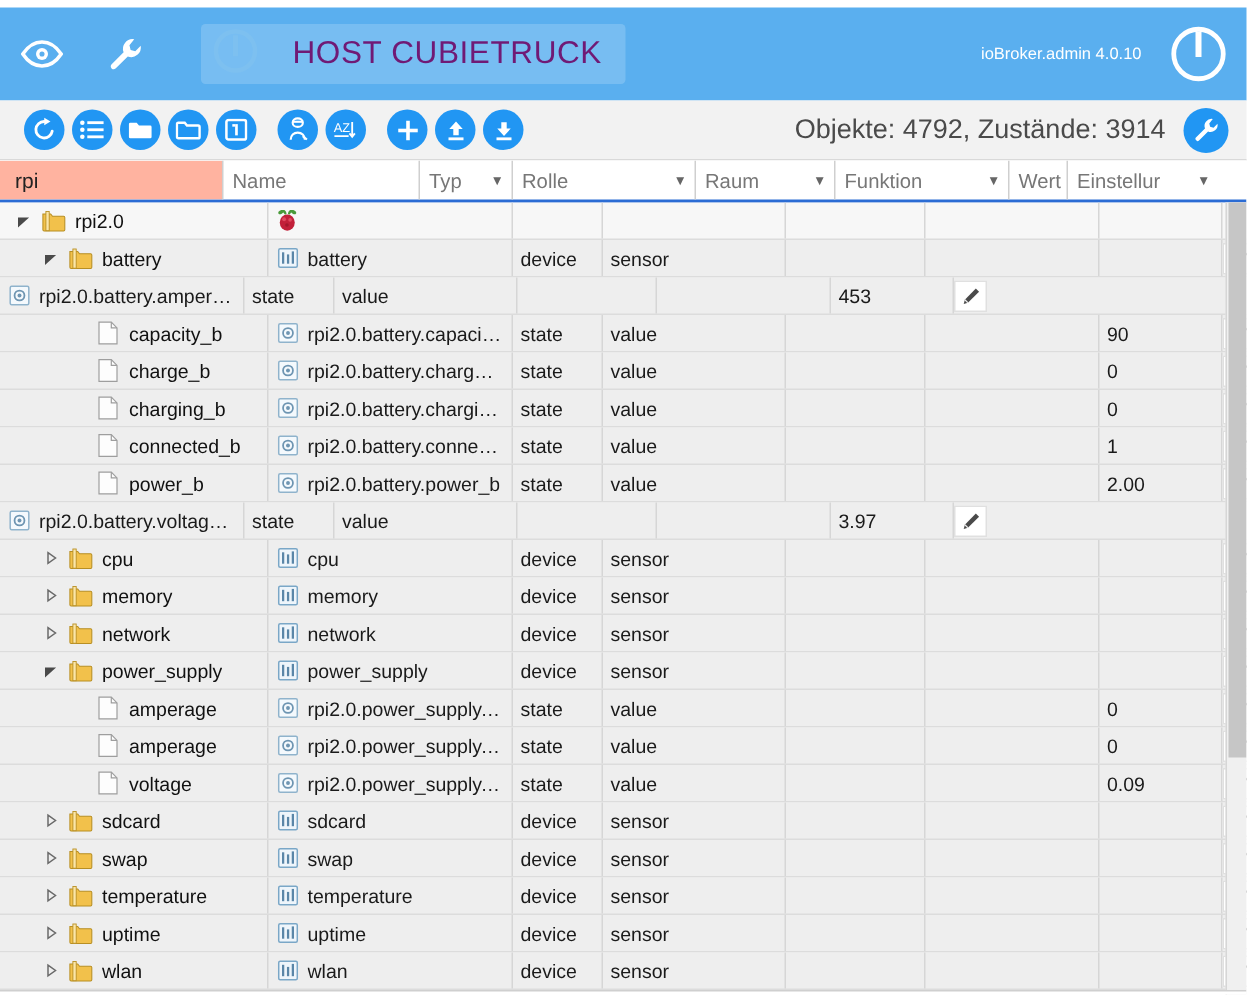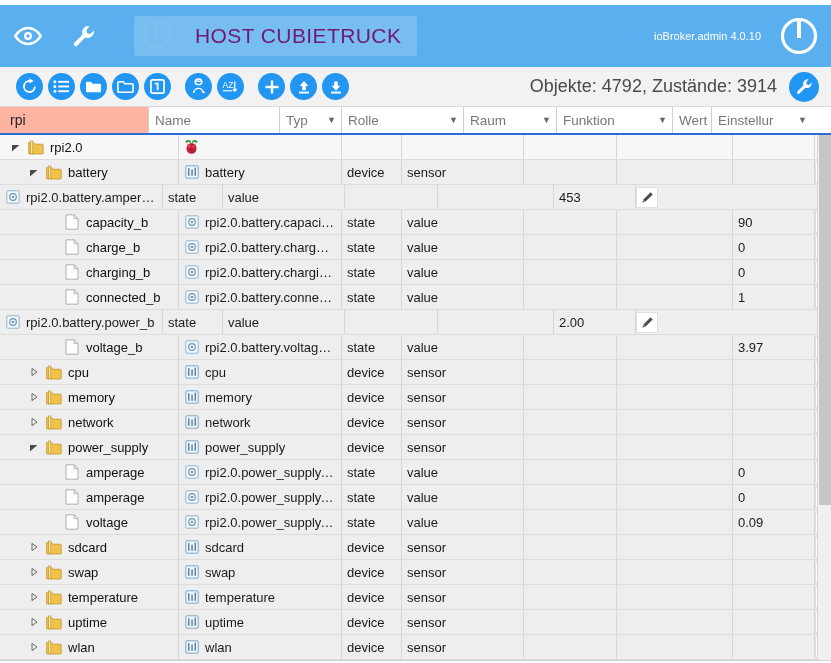--- a/index.html
+++ b/index.html
@@ -740,20 +740,32 @@
             <span style="display: flex; align-items: center; justify-content: center;">
               <svg width="13" height="13" viewBox="0 0 14 14">
       <path d="M10.3 1.4 L12.6 3.7 L4.6 11.7 L1.6 12.5 L2.4 9.5 Z" fill="#4a4a4a"></path>
       <path d="M2.4 9.5 L4.6 11.7" stroke="#eaeaea" stroke-width="0.9"></path>
     </svg>
             </span>
           </span>
         </div>
       </div>
       <div class="row">
+        <div class="cell c-name">
+          <div class="name-inner" style="padding-left: 40px;">
+            <span class="expander"></span>
+            <span class="node-icon" style="display: flex; align-items: center; justify-content: center; margin-left: 5px;">
+              <svg width="14" height="16" viewBox="0 0 14 16">
+      <path d="M1 .8h8.2L13 4.6V15.2H1z" fill="#fdfdfd" stroke="#9e9e9e" stroke-width="0.8"></path>
+      <path d="M9.2 .8 V4.6 H13" fill="none" stroke="#9e9e9e" stroke-width="0.8"></path>
+    </svg>
+            </span>
+            <span class="node-label">power_b</span>
+          </div>
+        </div>
         <div class="cell c-id">
           <div class="id-inner">
             <span class="type-icon" style="display: flex; align-items: center; justify-content: center;">
               <svg width="14" height="14" viewBox="0 0 14 14">
       <rect x="0.8" y="0.8" width="12.4" height="12.4" rx="1" fill="#f4f9fd" stroke="#8fb3cc" stroke-width="1"></rect>
       <circle cx="7" cy="7" r="3.3" fill="none" stroke="#6e95b2" stroke-width="1.2"></circle>
       <circle cx="7" cy="7" r="1.3" fill="#6e95b2"></circle>
     </svg>
             </span>
             <span class="id-text">rpi2.0.battery.power_b</span>
@@ -779,32 +791,20 @@
             <span style="display: flex; align-items: center; justify-content: center;">
               <svg width="13" height="13" viewBox="0 0 14 14">
       <path d="M10.3 1.4 L12.6 3.7 L4.6 11.7 L1.6 12.5 L2.4 9.5 Z" fill="#4a4a4a"></path>
       <path d="M2.4 9.5 L4.6 11.7" stroke="#eaeaea" stroke-width="0.9"></path>
     </svg>
             </span>
           </span>
         </div>
       </div>
       <div class="row">
-        <div class="cell c-name">
-          <div class="name-inner" style="padding-left: 40px;">
-            <span class="expander"></span>
-            <span class="node-icon" style="display: flex; align-items: center; justify-content: center; margin-left: 5px;">
-              <svg width="14" height="16" viewBox="0 0 14 16">
-      <path d="M1 .8h8.2L13 4.6V15.2H1z" fill="#fdfdfd" stroke="#9e9e9e" stroke-width="0.8"></path>
-      <path d="M9.2 .8 V4.6 H13" fill="none" stroke="#9e9e9e" stroke-width="0.8"></path>
-    </svg>
-            </span>
-            <span class="node-label">voltage_b</span>
-          </div>
-        </div>
         <div class="cell c-id">
           <div class="id-inner">
             <span class="type-icon" style="display: flex; align-items: center; justify-content: center;">
               <svg width="14" height="14" viewBox="0 0 14 14">
       <rect x="0.8" y="0.8" width="12.4" height="12.4" rx="1" fill="#f4f9fd" stroke="#8fb3cc" stroke-width="1"></rect>
       <circle cx="7" cy="7" r="3.3" fill="none" stroke="#6e95b2" stroke-width="1.2"></circle>
       <circle cx="7" cy="7" r="1.3" fill="#6e95b2"></circle>
     </svg>
             </span>
             <span class="id-text">rpi2.0.battery.voltage_b</span>

